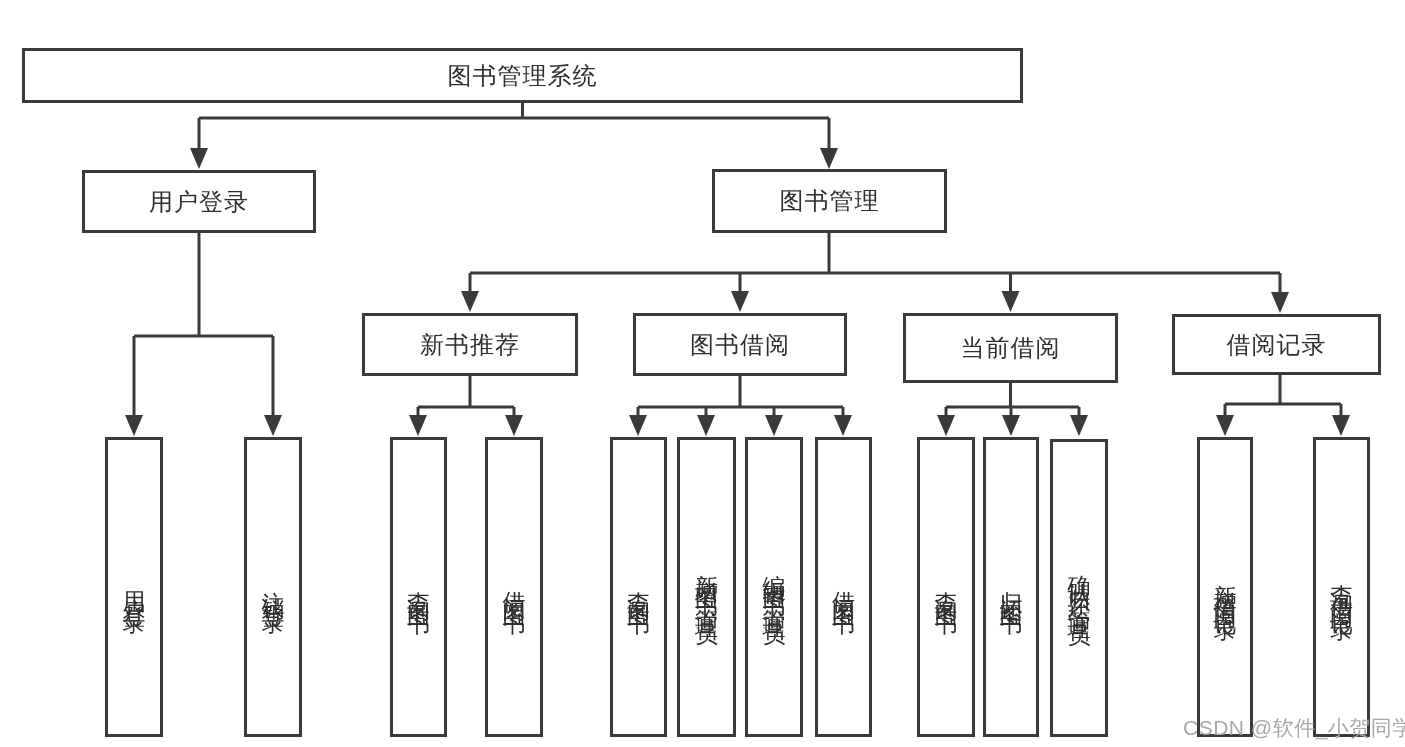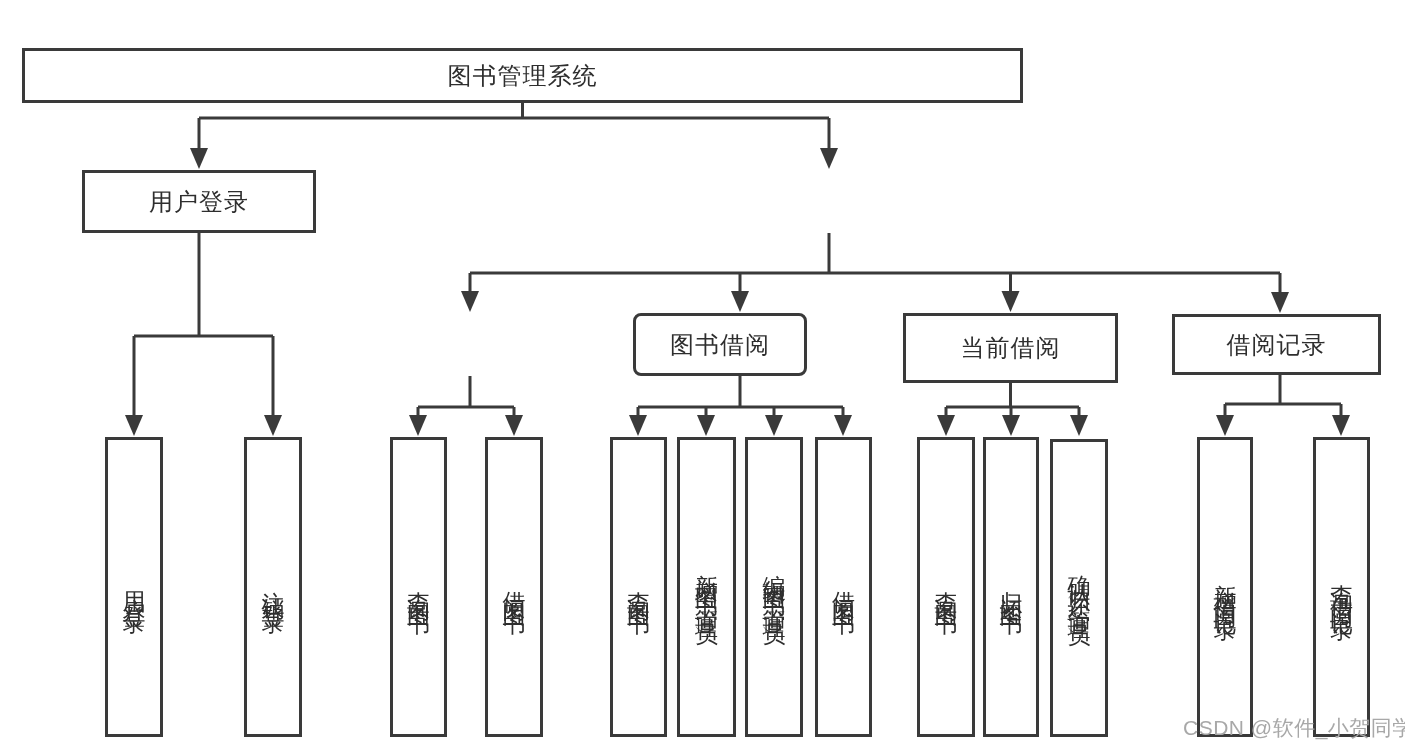--- a/index.html
+++ b/index.html
@@ -92,22 +92,28 @@
     </g>
   </svg>
 
   <div class="box hbox" style="left:22px; top:13px; width:1001px; height:55px;margin-top:35px;">
     <span>图书管理系统</span>
   </div>
 
   <div class="box hbox" style="left:82px; top:170px; width:234px; height:63px;">
     <span>用户登录</span>
   </div>
+  <div class="box hbox" style="left:712px; top:169px; width:235px; height:64px;">
+    <span>图书管理</span>
+  </div>
 
-  <div class="box hbox" style="left:633px; top:313px; width:174px; height:63px;border-radius:8px;">
+  <div class="box hbox" style="left:362px; top:313px; width:216px; height:63px;">
+    <span>新书推荐</span>
+  </div>
+  <div class="box hbox" style="left:633px; top:313px; width:214px; height:63px;">
     <span>图书借阅</span>
   </div>
   <div class="box hbox" style="left:903px; top:313px; width:215px; height:70px;">
     <span>当前借阅</span>
   </div>
   <div class="box hbox" style="left:1172px; top:314px; width:209px; height:61px;">
     <span>借阅记录</span>
   </div>
 
   <div class="box vbox" style="left:105px; top:437px; width:58px; height:300px;">

